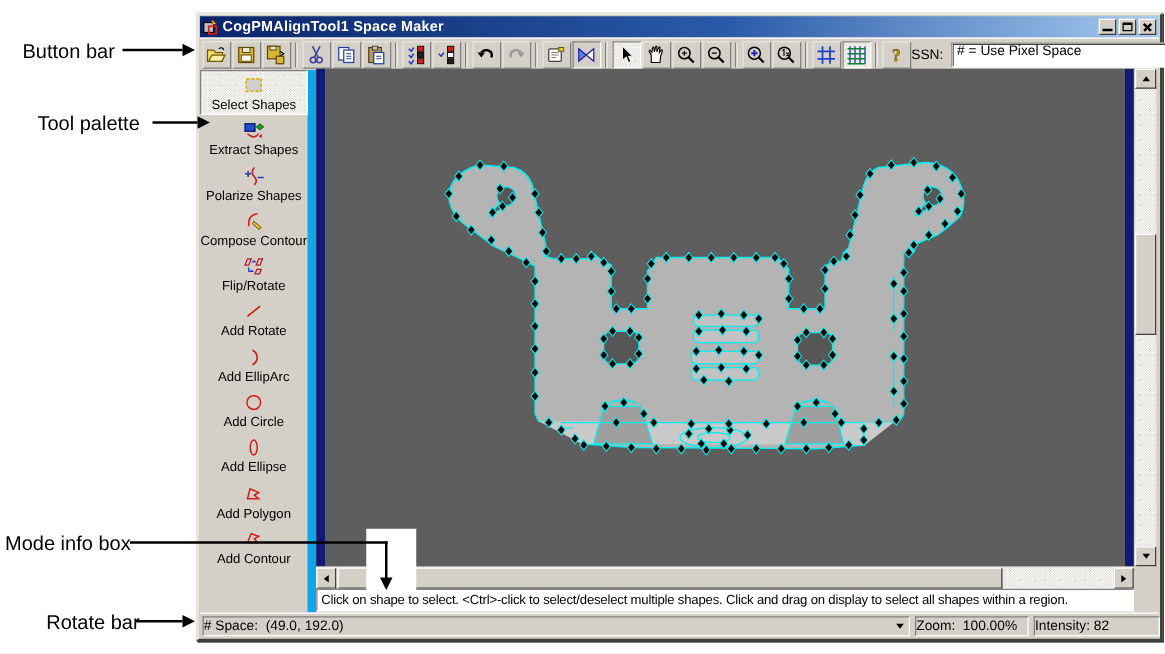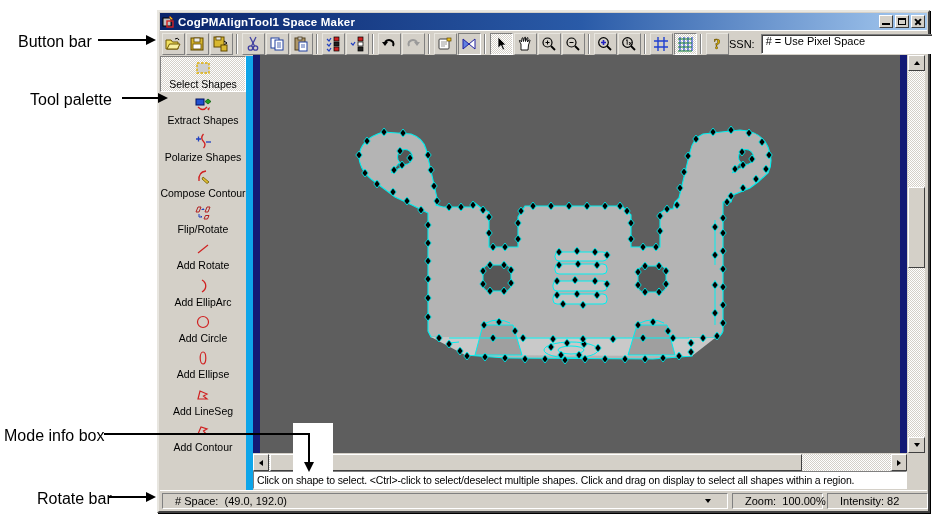--- a/index.html
+++ b/index.html
@@ -79,21 +79,21 @@
   .corner { position:absolute; left:749px; top:442px; width:17px; height:36px; background:#d4d0c8; }
 
   
   .mode-info { position:absolute; left:94px; top:459px; width:654px; height:18px; background:#fff;
                border:1px solid; border-color:#808080 #fff #fff #808080;
                font-size:10.5px; letter-spacing:-0.15px; white-space:nowrap; overflow:hidden;
                display:flex; align-items:center; padding-left:3px; color:#000; }
   .statusbar { position:absolute; left:1px; top:478px; right:1px; height:20px; background:#d4d0c8;
                border-top:1px solid #fff; }
   .st-sec { position:absolute; top:2px; height:16px; border:1px solid; border-color:#808080 #fff #fff #808080;
-            font-size:11px; display:flex; align-items:center; padding:0 12px; white-space:pre; color:#000; }
+            font-size:11px; display:flex; align-items:center; padding:0 0; white-space:pre; color:#000; }
 
   
   .anno-label { position:absolute; font-size:16px; color:#000; white-space:nowrap; z-index:12; }
   .anno-line { position:absolute; background:#000; z-index:11; }
   .anno-head-right { position:absolute; width:0; height:0; z-index:11;
                      border-top:5px solid transparent; border-bottom:5px solid transparent; border-left:10px solid #000; }
   .anno-head-down { position:absolute; width:0; height:0; z-index:11;
                     border-left:5px solid transparent; border-right:5px solid transparent; border-top:10px solid #000; }
   .anno-white-box { position:absolute; background:#fff; z-index:10; }
 
@@ -386,21 +386,21 @@
             </svg>
         </div>
         <div class="pi-label">Add Ellipse</div>
       </div>
       <div class="pal-item">
         <div class="pi-icon">
           <svg width="18" height="16" viewBox="0 0 18 16">
               <polygon points="4,12 6,4 13,7 9.5,9 13,12" fill="none" stroke="#d02020" stroke-width="1.2"></polygon>
             </svg>
         </div>
-        <div class="pi-label">Add LineSeg</div>
+        <div class="pi-label">Add Polygon</div>
       </div>
       <div class="pal-item">
         <div class="pi-icon">
           <svg width="18" height="16" viewBox="0 0 18 16">
               <path d="M4,11 L7,4 L13,6 L9.5,8 L12,11 Z" fill="none" stroke="#d02020" stroke-width="1.2"></path>
             </svg>
         </div>
         <div class="pi-label">Add Contour</div>
       </div>
     </div>

